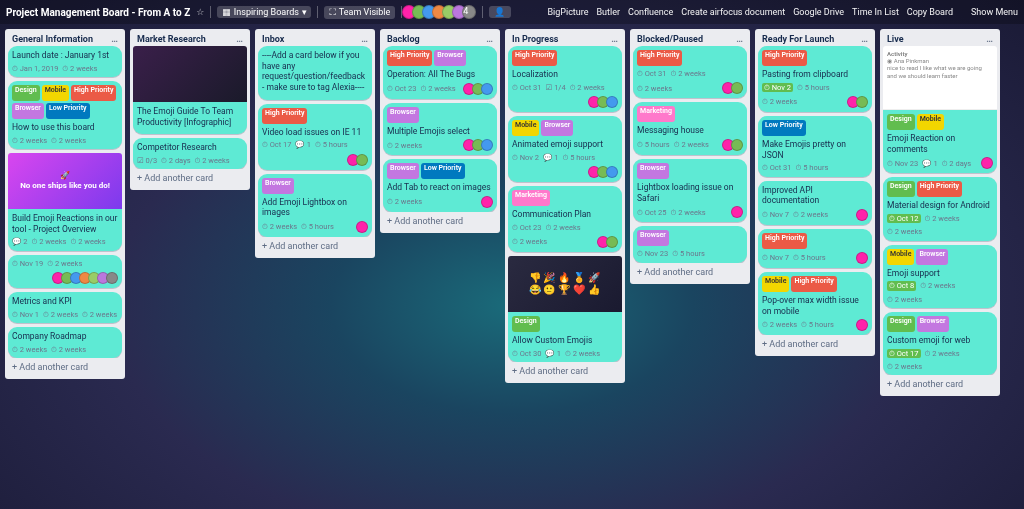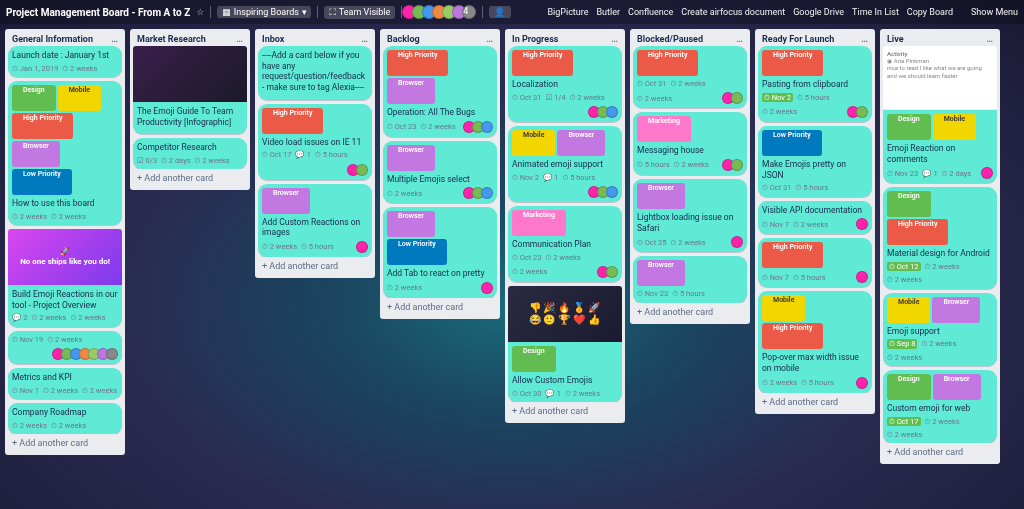--- a/index.html
+++ b/index.html
@@ -21,21 +21,21 @@
 .topbar .spacer{flex:1}
 .topbar .link{font-size:9px;opacity:.95}
 .board{display:flex;gap:5px;padding:5px;height:calc(100% - 20px);align-items:flex-start;overflow-x:auto}
 .list{background:#ebecf0;border-radius:3px;width:120px;flex:0 0 120px;padding:3px;display:flex;flex-direction:column;max-height:100%}
 .list-h{display:flex;align-items:center;justify-content:space-between;padding:2px 4px}
 .list-h span{font-weight:700;font-size:9px}
 .dots{color:#6b778c;font-size:11px;line-height:1}
 .cards{display:flex;flex-direction:column;gap:4px;overflow-y:auto}
 .card{background:#5eead4;border-radius:9px;padding:4px;box-shadow:0 1px 0 rgba(9,30,66,.2);font-size:8.5px;line-height:1.25}
 .card .labels{display:flex;flex-wrap:wrap;gap:2px;margin-bottom:3px}
-.lbl{font-size:7px;color:#fff;border-radius:3px;padding:0 11px;line-height:10px;height:26px;font-weight:600}
+.lbl{font-size:7px;color:#fff;border-radius:3px;padding:0 3px;line-height:10px;height:16px;font-weight:600}
 .l-red{background:#eb5a46}.l-yellow{background:#f2d600;color:#333}.l-purple{background:#c377e0}.l-blue{background:#0079bf}.l-pink{background:#ff78cb}.l-green{background:#61bd4f}
 .card .title{margin-bottom:3px}
 .badges{display:flex;align-items:center;gap:4px;color:#6b778c;font-size:7.5px;flex-wrap:wrap}
 .badges .b{display:flex;align-items:center;gap:1px}
 .badges .b.due-g{background:#61bd4f;color:#fff;border-radius:2px;padding:0 2px}
 .members{display:flex;margin-left:auto;gap:0}
 .members .av{width:12px;height:12px;margin-left:-3px}
 .cover{height:56px;margin:-4px -4px 4px -4px;border-radius:3px 3px 0 0;background:linear-gradient(135deg,#d946ef,#7c3aed);display:flex;align-items:center;justify-content:center;color:#fff;font-weight:700;font-size:8px;text-align:center;padding:0 6px}
 .cover.dark{background:linear-gradient(135deg,#3a1f4a,#1a1a2a)}
 .cover.emoji{background:linear-gradient(135deg,#2a2a40,#1a1a30);font-size:10px}
@@ -183,21 +183,21 @@
             <span class="members">
               <span class="av av0"></span>
               <span class="av av1"></span>
             </span>
           </div>
         </div>
         <div class="card">
           <div class="labels">
             <span class="lbl l-purple">Browser</span>
           </div>
-          <div class="title">Add Custom Reactions on images</div>
+          <div class="title">Add Emoji Lightbox on images</div>
           <div class="badges">
             <span class="b">⏱ 2 weeks</span>
             <span class="b">⏱ 5 hours</span>
             <span class="members">
               <span class="av av0"></span>
             </span>
           </div>
         </div>
       </div>
       <div class="add">+ Add another card</div>
@@ -236,21 +236,21 @@
               <span class="av av1"></span>
               <span class="av av2"></span>
             </span>
           </div>
         </div>
         <div class="card">
           <div class="labels">
             <span class="lbl l-purple">Browser</span>
             <span class="lbl l-blue">Low Priority</span>
           </div>
-          <div class="title">Add Tab to react on pretty</div>
+          <div class="title">Add Tab to react on images</div>
           <div class="badges">
             <span class="b">⏱ 2 weeks</span>
             <span class="members">
               <span class="av av0"></span>
             </span>
           </div>
         </div>
       </div>
       <div class="add">+ Add another card</div>
     </div>
@@ -407,21 +407,21 @@
           <div class="labels">
             <span class="lbl l-blue">Low Priority</span>
           </div>
           <div class="title">Make Emojis pretty on JSON</div>
           <div class="badges">
             <span class="b">⏱ Oct 31</span>
             <span class="b">⏱ 5 hours</span>
           </div>
         </div>
         <div class="card">
-          <div class="title">Visible API documentation</div>
+          <div class="title">Improved API documentation</div>
           <div class="badges">
             <span class="b">⏱ Nov 7</span>
             <span class="b">⏱ 2 weeks</span>
             <span class="members">
               <span class="av av0"></span>
             </span>
           </div>
         </div>
         <div class="card">
           <div class="labels">
@@ -486,21 +486,21 @@
             <span class="b">⏱ 2 weeks</span>
           </div>
         </div>
         <div class="card">
           <div class="labels">
             <span class="lbl l-yellow">Mobile</span>
             <span class="lbl l-purple">Browser</span>
           </div>
           <div class="title">Emoji support</div>
           <div class="badges">
-            <span class="b due-g">⏱ Sep 8</span>
+            <span class="b due-g">⏱ Oct 8</span>
             <span class="b">⏱ 2 weeks</span>
             <span class="b">⏱ 2 weeks</span>
           </div>
         </div>
         <div class="card">
           <div class="labels">
             <span class="lbl l-green">Design</span>
             <span class="lbl l-purple">Browser</span>
           </div>
           <div class="title">Custom emoji for web</div>

